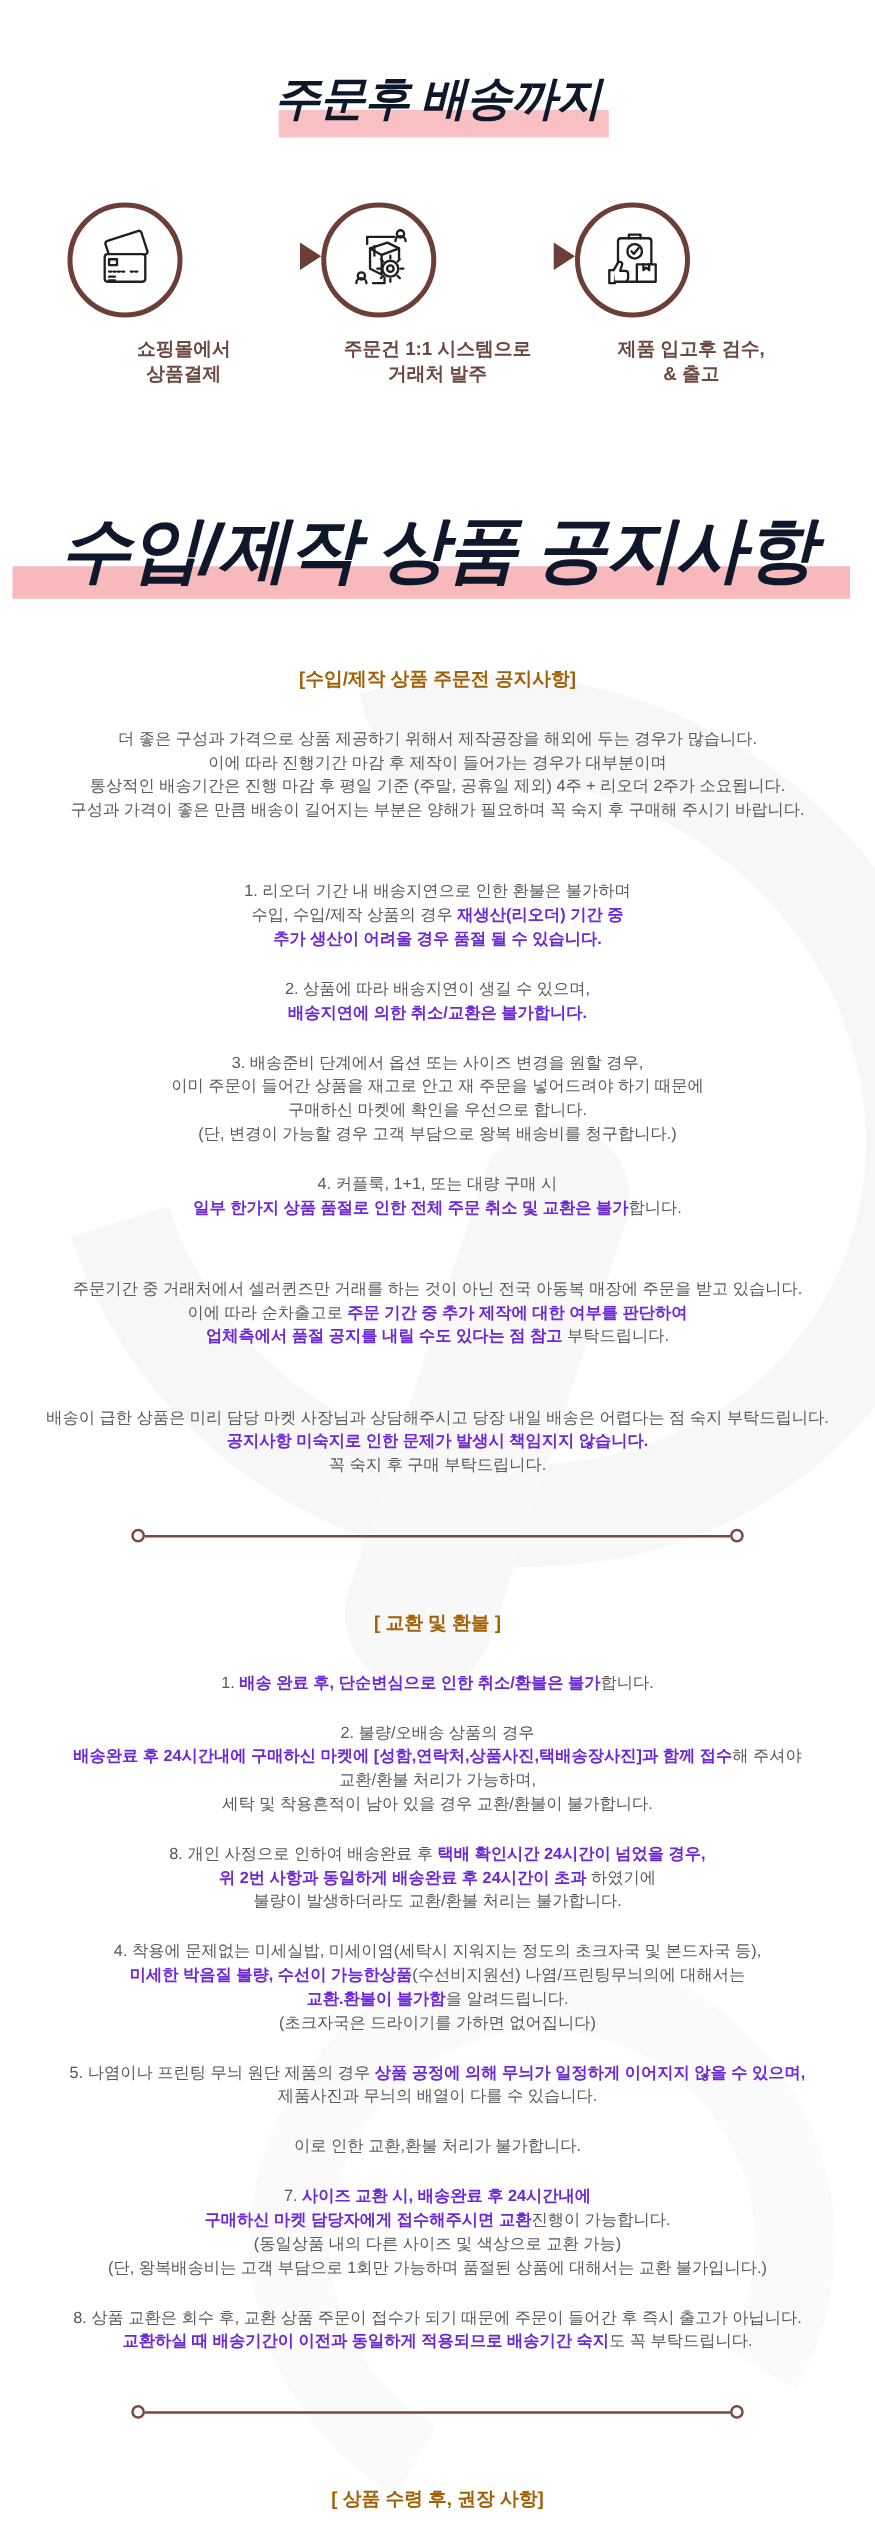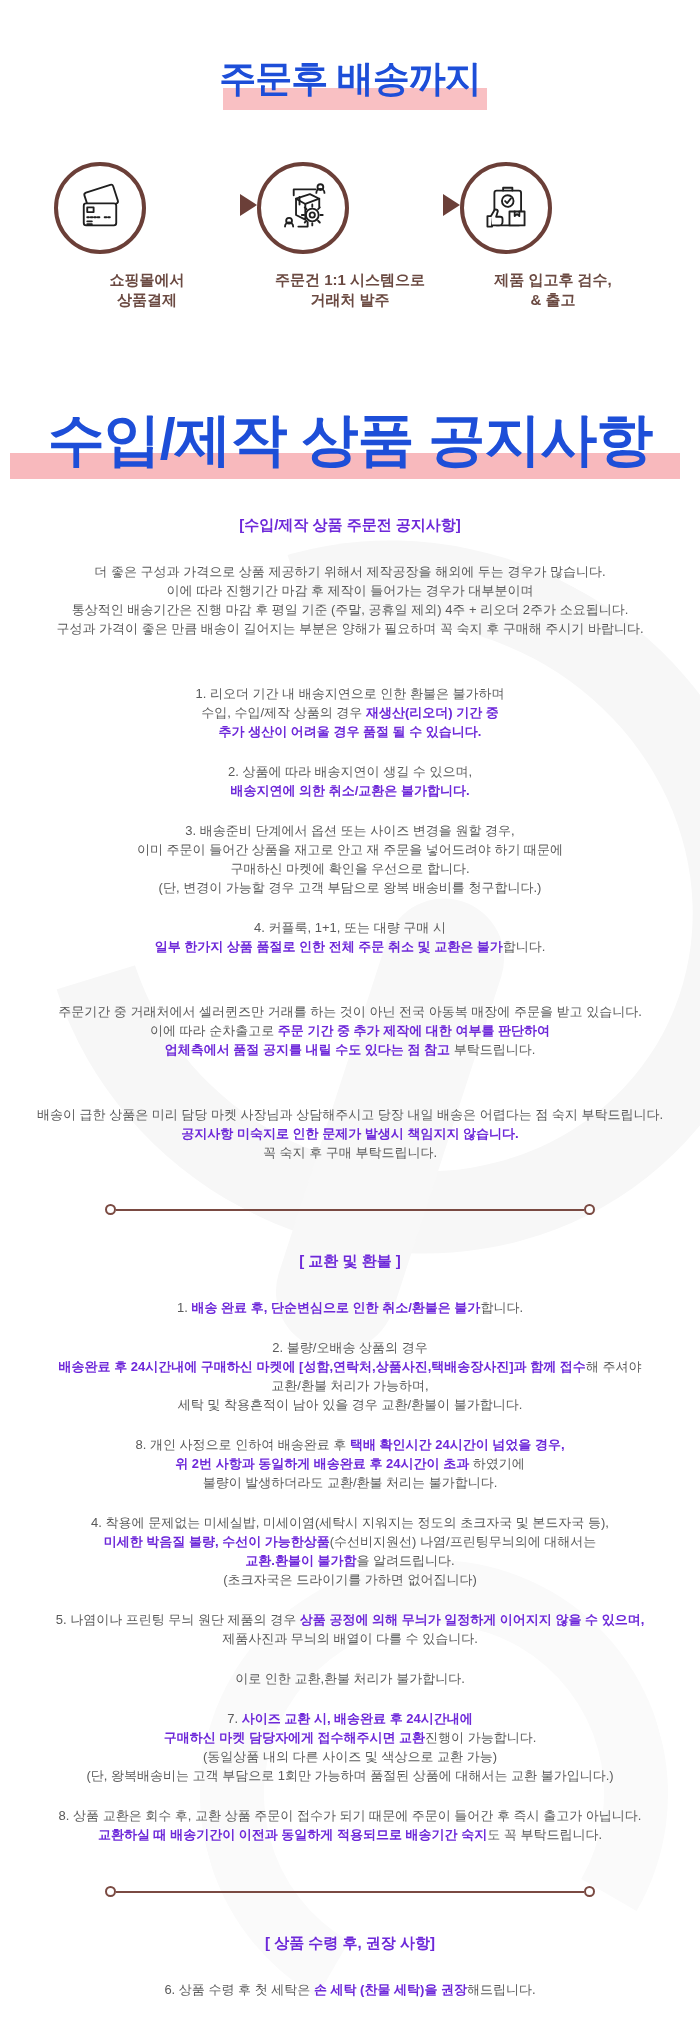--- a/index.html
+++ b/index.html
@@ -12,39 +12,39 @@
   
   .wm { position:absolute; z-index:0; pointer-events:none; }
   .wm1 { top:545px; left:35px; width:580px; height:540px; border:82px solid #f7f7f7; border-radius:50%; border-left-color:transparent; transform:rotate(28deg); }
   .wm2 { top:890px; left:330px; width:120px; height:470px; border-radius:60px; background:#f8f8f8; transform:rotate(18deg); }
   .wm3 { top:1560px; left:200px; width:340px; height:340px; border:64px solid #fafafa; border-radius:50%; border-bottom-color:transparent; transform:rotate(-15deg); }
 
   .content { position:relative; z-index:1; padding-top:54px; }
 
   
   .banner { text-align:center; }
-  .banner-text { position:relative; display:inline-block; z-index:0; font-weight:800; color:#1d4ed8; letter-spacing:-1px; }
+  .banner-text { position:relative; display:inline-block; z-index:0; font-weight:800; color:#0f172a; letter-spacing:-1px;font-style:italic; }
   .banner-text::after { content:""; position:absolute; z-index:-1; background:#f9c0c3; }
   .t1 .banner-text { font-size:37px; }
   .t1 .banner-text::after { left:4px; right:-6px; bottom:-6px; height:22px; }
   .t2 { margin-top:92px; }
   .t2 .banner-text { font-size:57px; }
   .t2 .banner-text::after { left:-38px; right:-28px; bottom:0px; height:26px; background:#f8b9bd; }
 
   
   .steps { display:flex; justify-content:center; align-items:flex-start; margin-top:58px; }
   .step { width:186px; display:flex; flex-direction:column; }
   .circle { width:84px; height:84px; border:4px solid #6b3f38; border-radius:50%; display:flex; align-items:center; justify-content:center; background:#fff; }
   .circle svg { width:58px; height:58px; }
   .step-label { margin-top:16px; font-size:15px; line-height:20px; font-weight:700; color:#6b4a42; text-align:center; }
   .arrow { width:0; height:0; border-left:17px solid #6b3f38; border-top:11px solid transparent; border-bottom:11px solid transparent; margin-top:32px; }
 
   
   .notice { text-align:center; font-size:13px; line-height:19px; margin-top:26px; }
-  .sec-header { color:#6d28d9; font-weight:800; font-size:15px; margin:36px 0 28px; }
+  .sec-header { color:#a16207; font-weight:800; font-size:15px; margin:55px 0 28px; }
   .p { margin:21px 4px; }
   .p.gap { margin-top:46px; }
   .red { color:#6d28d9; font-weight:700; }
   .divider { display:flex; align-items:center; width:490px; margin:42px auto 6px; }
   .divider::before, .divider::after { content:""; width:7px; height:7px; border:2px solid #7a4a42; border-radius:50%; background:#fff; flex:0 0 auto; }
   .divider .dline { flex:1; height:2px; background:#7a4a42; }
   .icon-stroke-thin { fill:none; stroke:#1f1f1f; stroke-width:3.2; stroke-linecap:round; stroke-linejoin:round; }
 </style>
 </head>
 <body>

